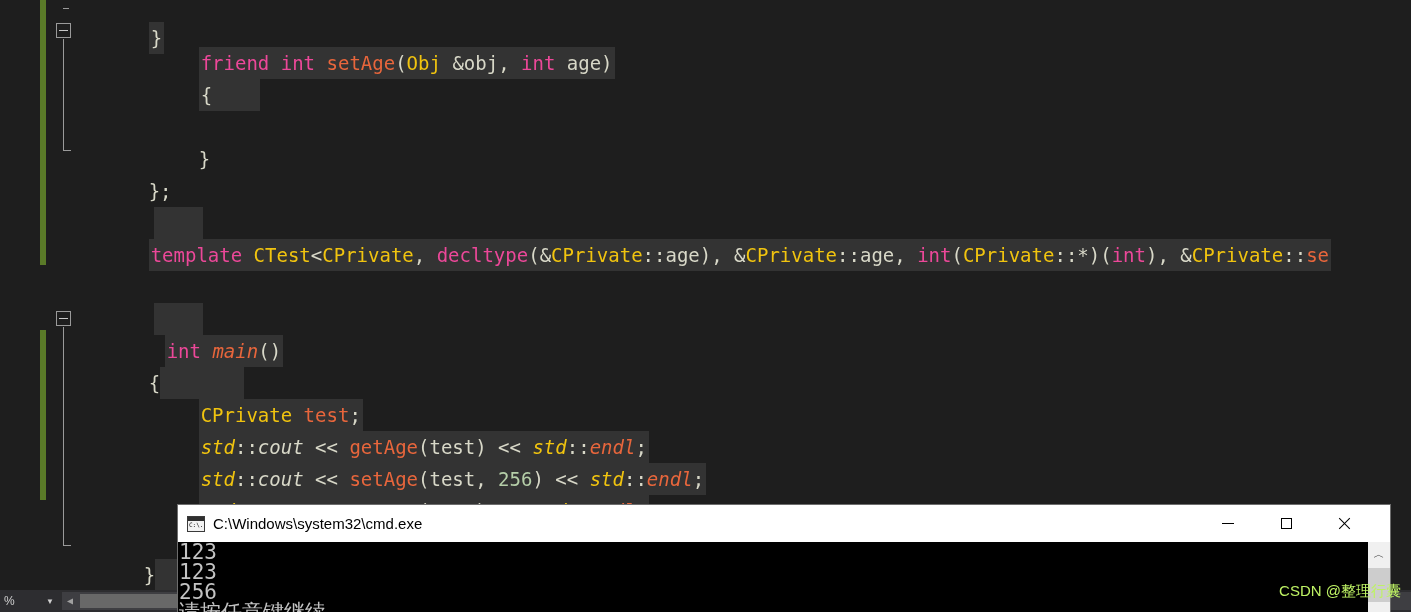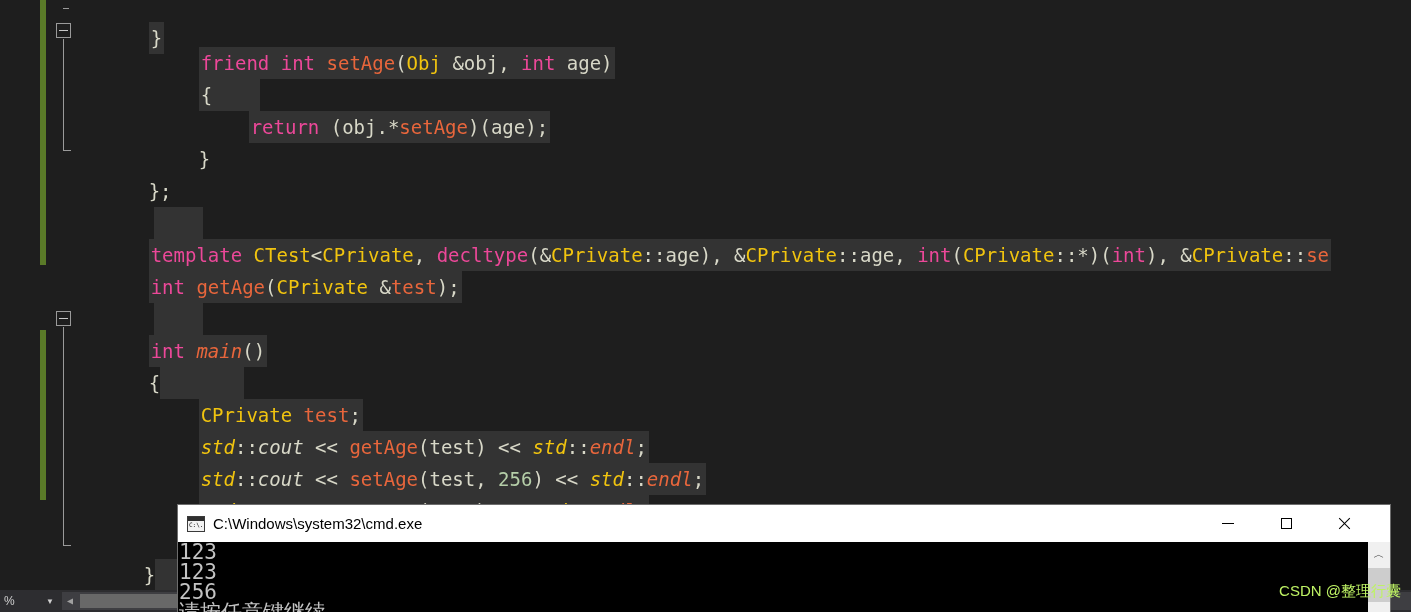--- a/index.html
+++ b/index.html
@@ -183,49 +183,43 @@
     </div>
 
     <div class="line" style="top:15px;left:130px;">
       <span class="code-bg"><span class="kw">friend</span><span class="plain"> </span><span class="kw">int</span><span class="plain"> </span><span class="fn">setAge</span><span class="plain">(</span><span class="type">Obj</span><span class="plain"> &amp;obj, </span><span class="kw">int</span><span class="plain"> age)</span></span>
     </div>
 
     <div class="line" style="top:47px;left:130px;">
       <span class="code-bg"><span class="plain">{    </span></span>
     </div>
 
-    <div class="line" style="top:79px;left:180px;">
-      <span class="code-bg"><span class="kw">return</span><span class="plain"> (obj.*</span><span class="fn">setAge</span><span class="plain">)(age);</span></span>
-    </div>
 
     <div class="line" style="top:111px;left:130px;">
       <span class="plain">}</span>
     </div>
 
     <div class="line" style="top:143px;left:80px;">
       <span class="plain">};</span>
     </div>
 
     <div class="line" style="top:175px;left:85px;">
       <span class="code-bg"><span class="plain">    </span></span>
     </div>
 
     <div class="line" style="top:207px;left:80px;">
       <span class="code-bg"><span class="kw">template</span><span class="plain"> </span><span class="type">CTest</span><span class="plain">&lt;</span><span class="type">CPrivate</span><span class="plain">, </span><span class="kw">decltype</span><span class="plain">(&amp;</span><span class="type">CPrivate</span><span class="plain">::age), &amp;</span><span class="type">CPrivate</span><span class="plain">::age, </span><span class="kw">int</span><span class="plain">(</span><span class="type">CPrivate</span><span class="plain">::*)(</span><span class="kw">int</span><span class="plain">), &amp;</span><span class="type">CPrivate</span><span class="plain">::</span><span class="fn">se</span></span>
     </div>
 
-    <div class="line" style="top:239px;left:80px;">
-      <span class="code-bg"><span class="kw">int</span><span class="plain"> </span><span class="fn">getAge</span><span class="plain">(</span><span class="type">CPrivate</span><span class="plain"> &amp;</span><span class="fn">test</span><span class="plain">);</span></span>
-    </div>
 
     <div class="line" style="top:271px;left:85px;">
       <span class="code-bg"><span class="plain">    </span></span>
     </div>
 
-    <div class="line" style="top:303px;left:80px;">
+    <div class="line" style="top:303px;left:96px;">
       <span class="code-bg"><span class="kw">int</span><span class="plain"> </span><span class="fn ital">main</span><span class="plain">()</span></span>
     </div>
 
     <div class="line" style="top:335px;left:80px;">
       <span class="plain">{</span><span class="code-bg"><span class="plain">       </span></span>
     </div>
 
     <div class="line" style="top:367px;left:130px;">
       <span class="code-bg"><span class="type">CPrivate</span><span class="plain"> </span><span class="fn">test</span><span class="plain">;</span></span>
     </div>

